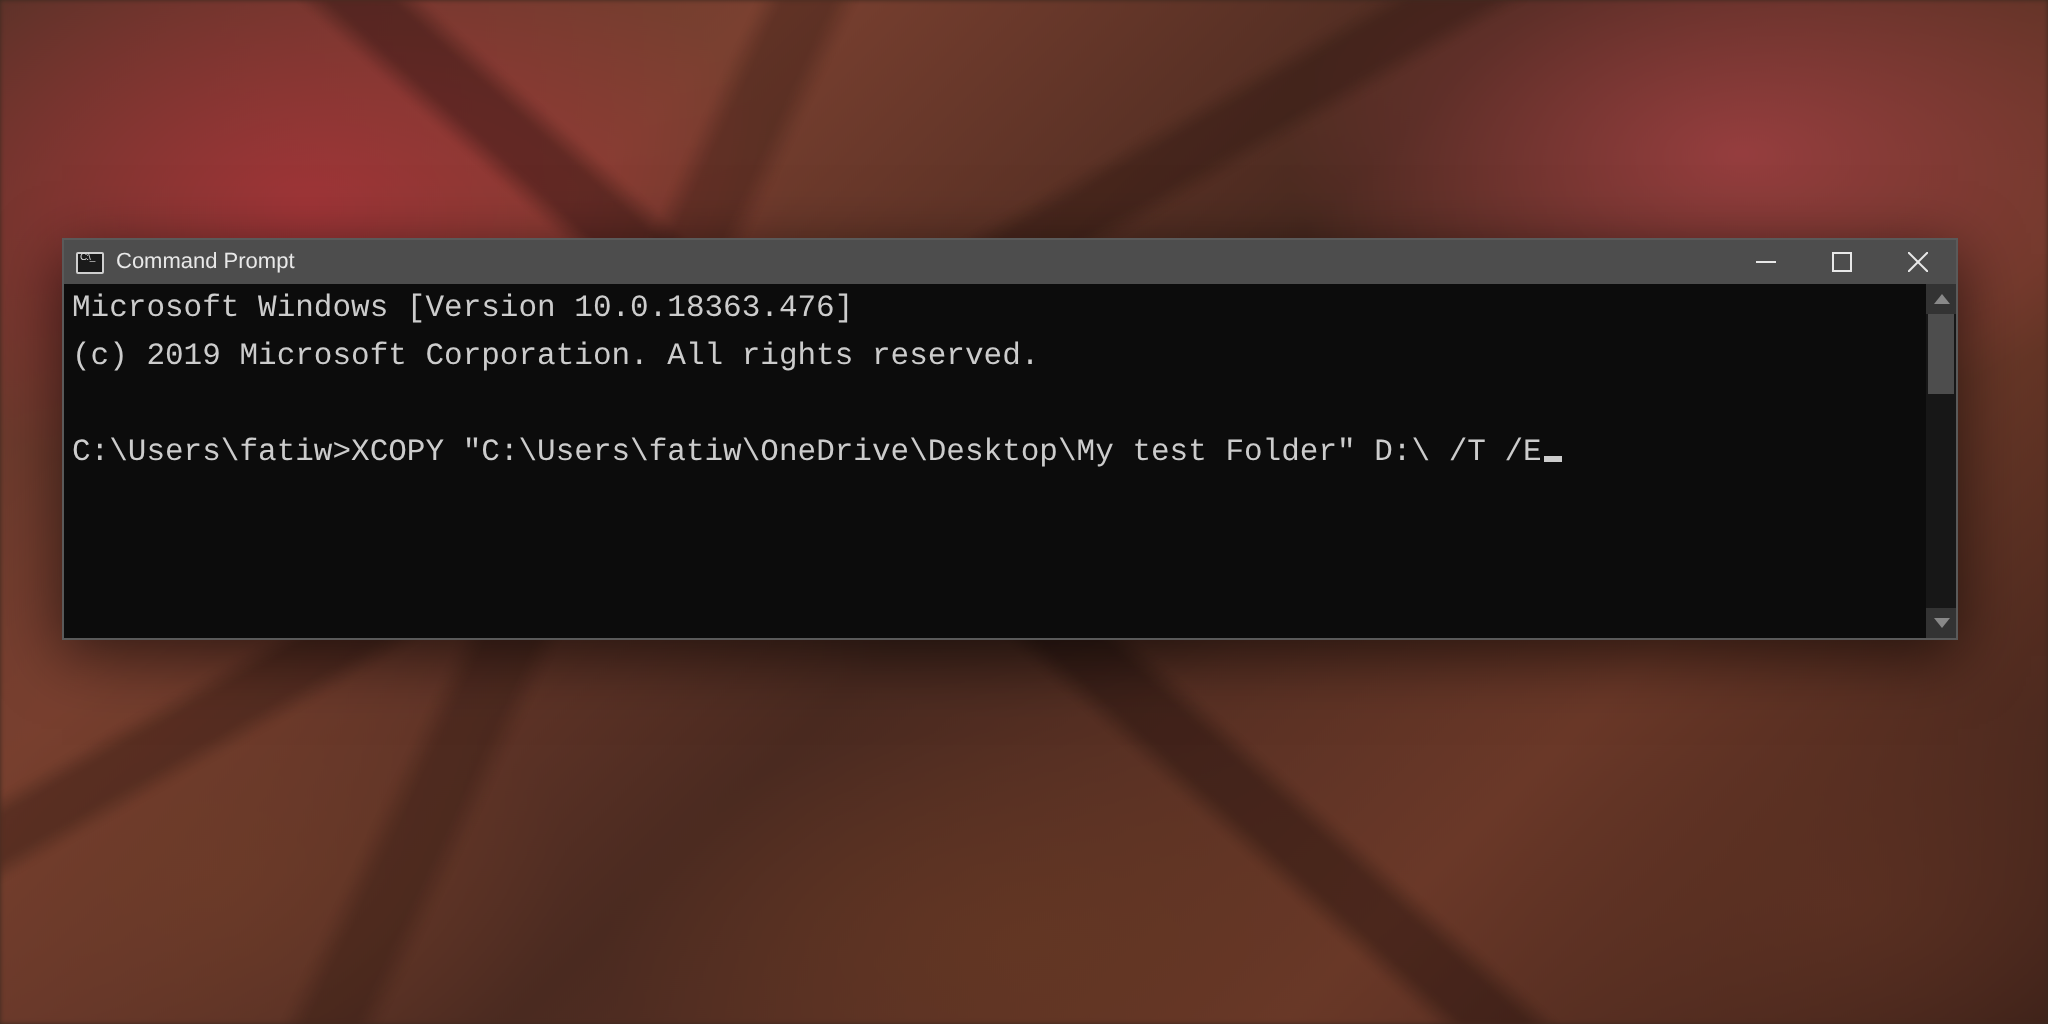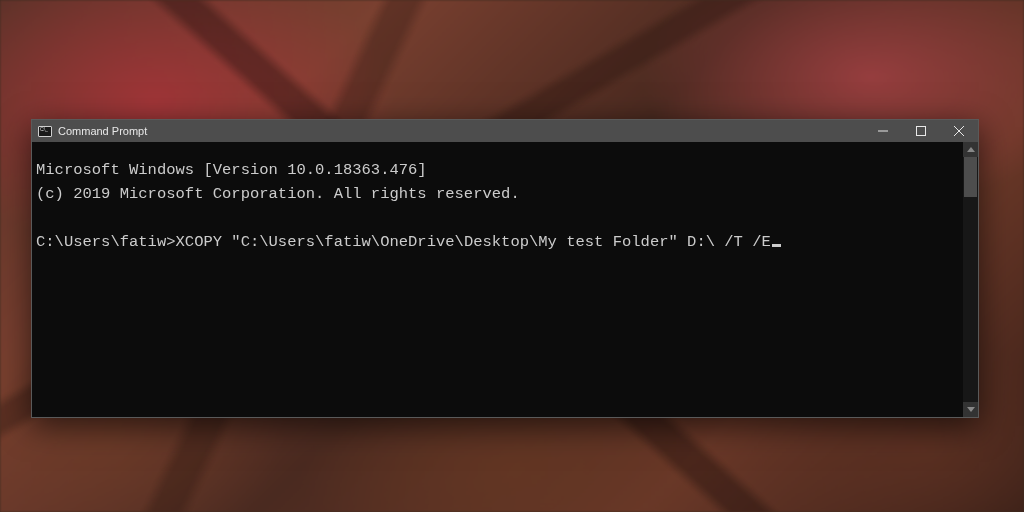--- a/index.html
+++ b/index.html
@@ -25,21 +25,21 @@
     position: absolute; inset: 0;
     background:
       linear-gradient(42deg, transparent 45%, rgba(20,10,8,0.35) 46%, rgba(20,10,8,0.35) 48%, transparent 49%),
       linear-gradient(-30deg, transparent 60%, rgba(30,15,10,0.3) 61%, rgba(30,15,10,0.3) 63%, transparent 64%),
       linear-gradient(115deg, transparent 30%, rgba(25,12,8,0.25) 31%, rgba(25,12,8,0.25) 33%, transparent 34%);
     filter: blur(1px);
   }
   .window {
     position: absolute;
     left: 31px; top: 119px;
-    width: 948px; height: 299px;
+    width: 948px; height: 201px;
     background: #0c0c0c;
     border: 1px solid #5a5a5a;
     box-shadow: 0 8px 30px rgba(0,0,0,0.6);
     display: flex; flex-direction: column;
   }
   .titlebar {
     height: 22px;
     background: #4d4d4d;
     display: flex; align-items: center;
     padding-left: 6px;
@@ -74,21 +74,21 @@
   }
   .win-btn svg { display: block; }
   .terminal-body {
     flex: 1;
     background: #0c0c0c;
     position: relative;
     display: flex;
   }
   .terminal-text {
     flex: 1;
-    padding: 16px 6px 6px 4px;
+    padding: 0 6px 6px 4px;
     font-family: Consolas, "Courier New", monospace;
     font-size: 15.5px;
     line-height: 1.55;
     color: #cccccc;
     white-space: pre;
     overflow: hidden;
   }
   .prompt-line { display: inline; }
   .cursor {
     display: inline-block;

